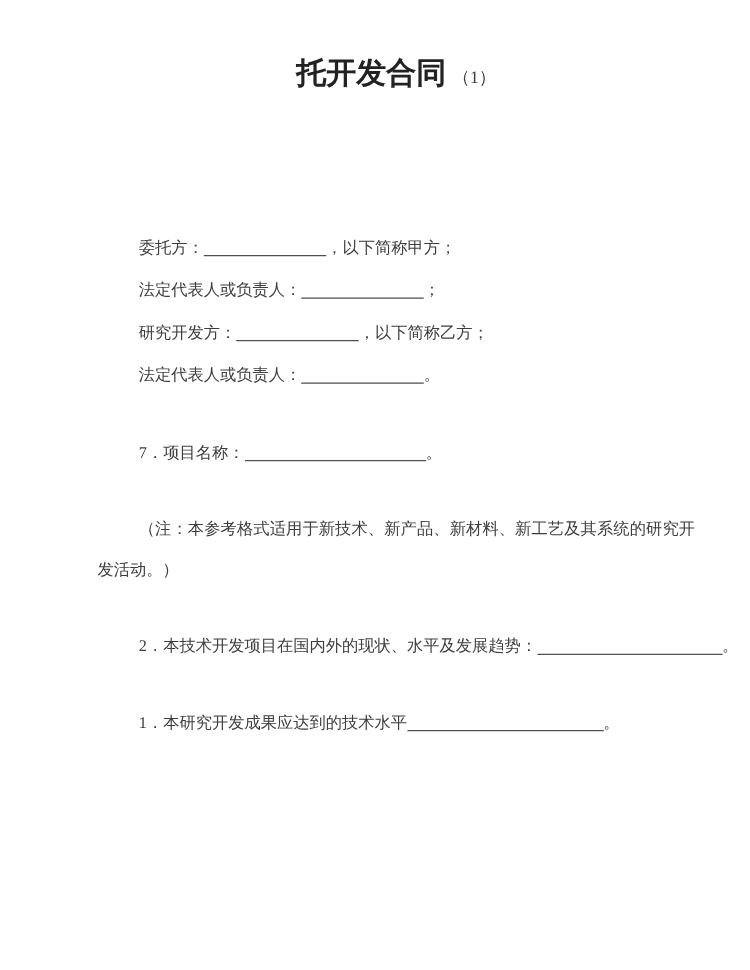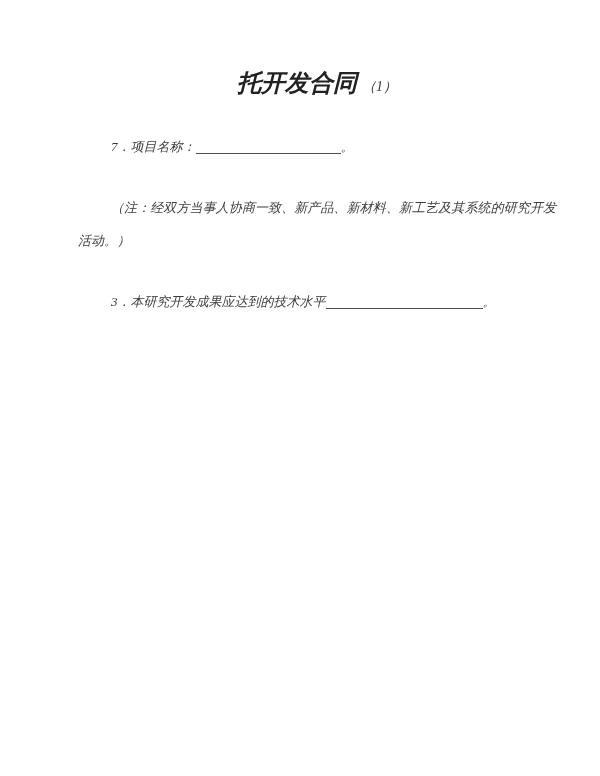--- a/index.html
+++ b/index.html
@@ -6,26 +6,25 @@
     margin: 0;
     padding: 0;
     background: #ffffff;
   }
   .page {
     position: relative;
     width: 600px;
     height: 776px;
     background: #ffffff;
     box-sizing: border-box;
-    padding: 68px 44px 0 78px;
+    padding: 44px 44px 0 78px;
     overflow: hidden;
     font-family: "Liberation Serif", "DejaVu Serif", serif;
     font-size: 13px;
     color: #3d3d3d;
-    font-style: italic;
   }
   .title {
     margin: 0;
     text-align: center;
     font-size: 24px;
     line-height: 30px;
     font-weight: bold;
     color: #222222;
     white-space: nowrap;
   }
@@ -71,22 +70,29 @@
   .w-clause2 { width: 148px; }
   .w-clause3 { width: 157px; }
 </style>
 </head>
 <body>
 
 <div class="page">
 
   <h1 class="title"><span>托开发合同</span><span class="title-suffix">（1）</span></h1>
 
+  <div class="parties">
+    <p class="line indent"><span>委托方：</span><span class="blank w-party"></span><span>，以下简称甲方；</span></p>
+    <p class="line indent"><span>法定代表人或负责人：</span><span class="blank w-party"></span><span>；</span></p>
+    <p class="line indent"><span>研究开发方：</span><span class="blank w-party"></span><span>，以下简称乙方；</span></p>
+    <p class="line indent"><span>法定代表人或负责人：</span><span class="blank w-party"></span><span>。</span></p>
+  </div>
 
 
   <p class="clause indent"><span>7．项目名称：</span><span class="blank w-clause1"></span><span>。</span></p>
 
-  <p class="para indent note">（注：经双方当事人协商一致、新产品、新材料、新工艺及其系统的研究开发活动。）</p>
+  <p class="para indent note">（注：本参考格式适用于新技术、新产品、新材料、新工艺及其系统的研究开发活动。）</p>
 
+  <p class="clause indent"><span>2．本技术开发项目在国内外的现状、水平及发展趋势：</span><span class="blank w-clause2"></span><span>。</span></p>
 
-  <p class="clause indent"><span>3．本研究开发成果应达到的技术水平</span><span class="blank w-clause3"></span><span>。</span></p>
+  <p class="clause indent"><span>1．本研究开发成果应达到的技术水平</span><span class="blank w-clause3"></span><span>。</span></p>
 
 </div>
 
 </body></html>

